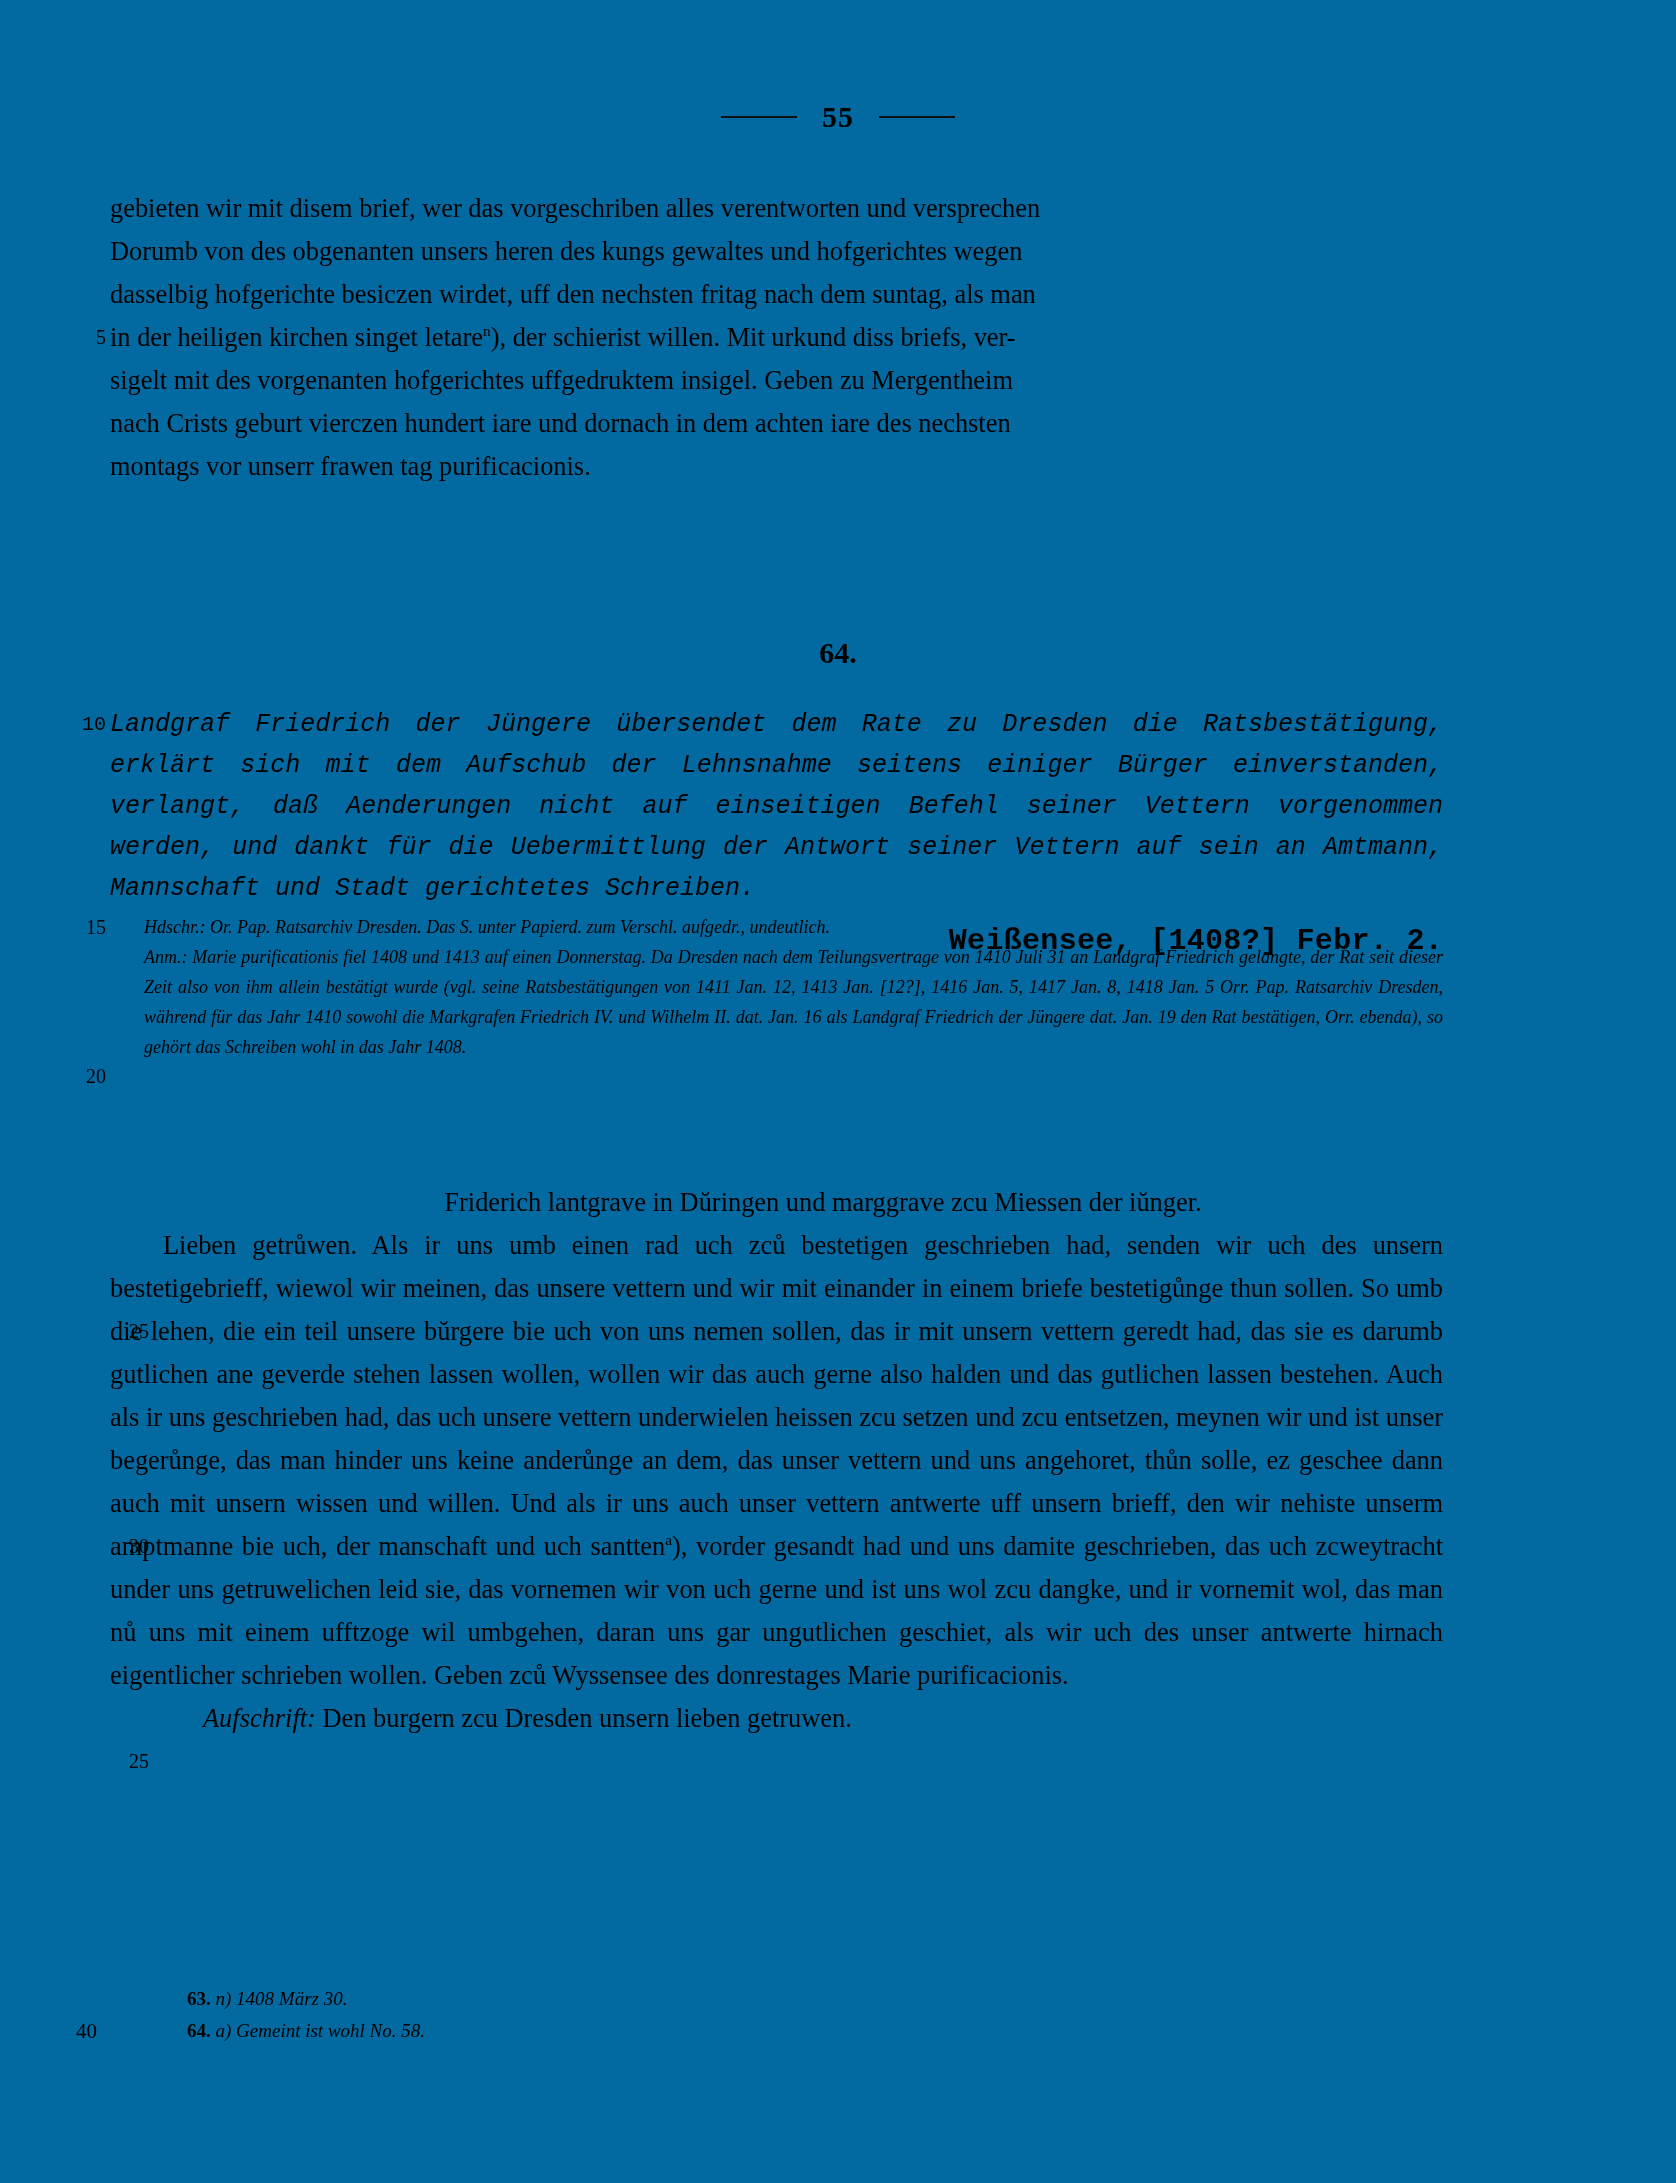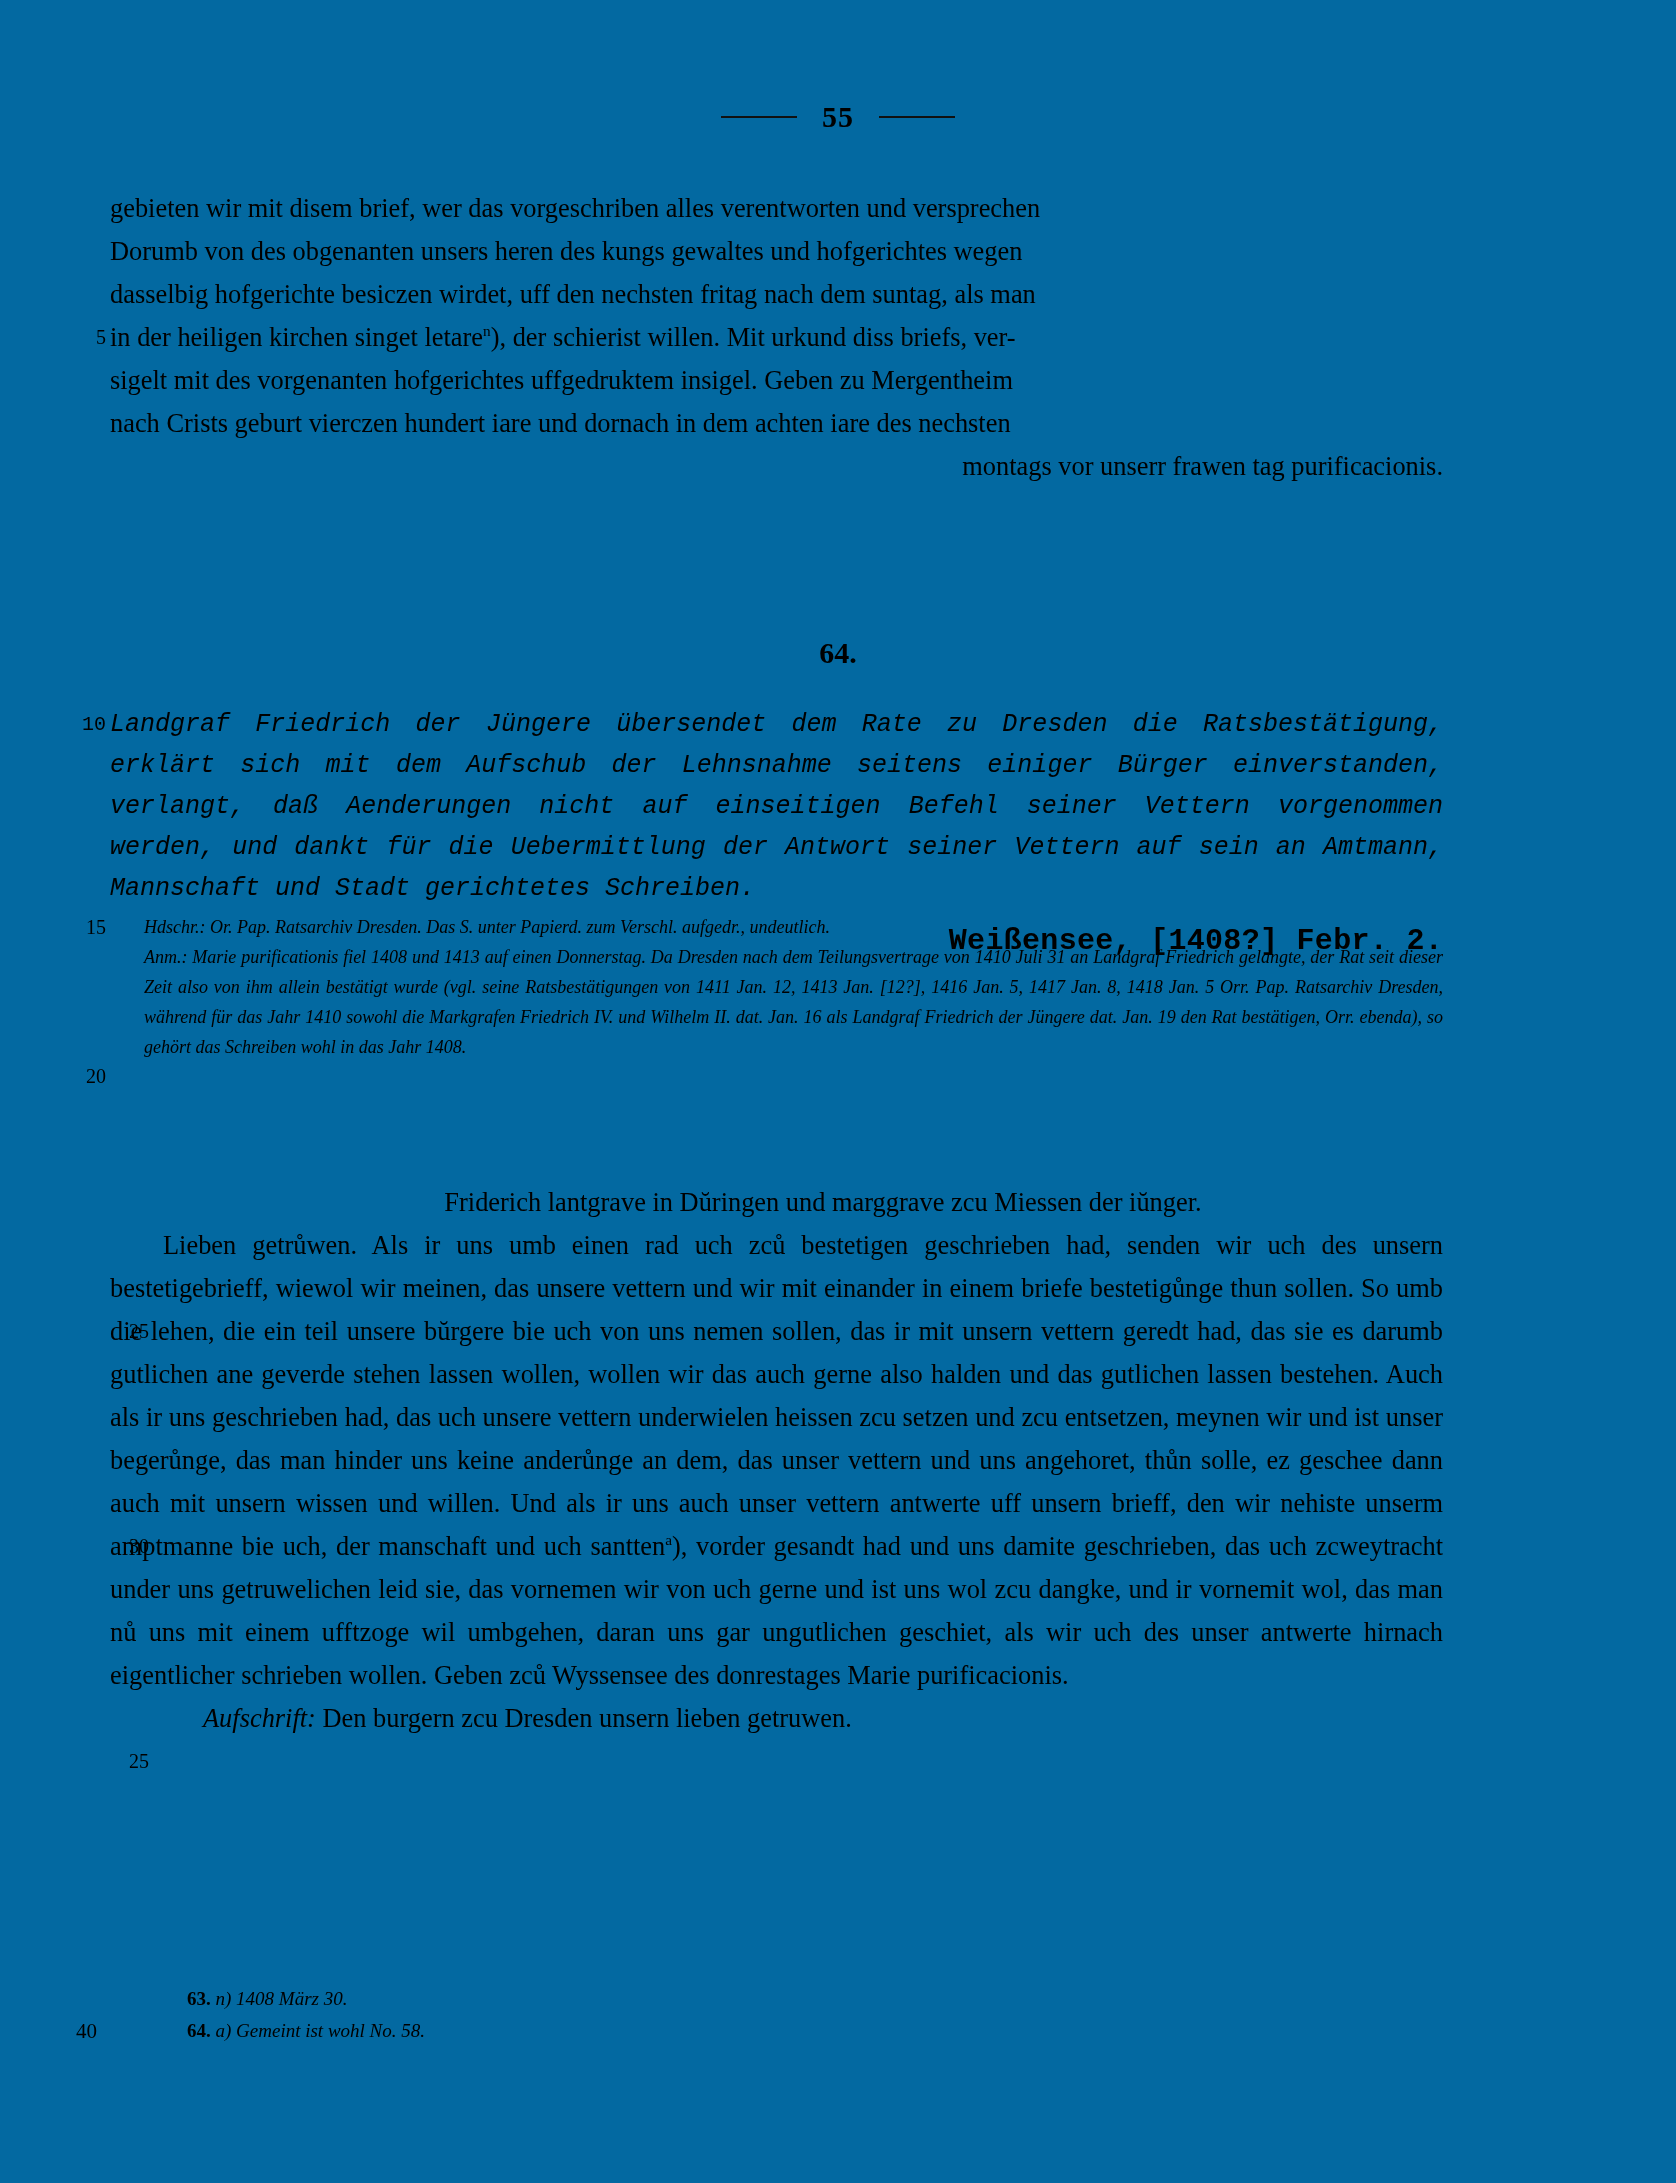--- a/index.html
+++ b/index.html
@@ -164,21 +164,21 @@
     <p style="position:relative;">
       <span class="lineno">5</span>
       <span>in der heiligen kirchen singet letare</span><sup>n</sup><span>), der schierist willen. Mit urkund diss briefs, ver-</span>
     </p>
     <p>
       <span>sigelt mit des vorgenanten hofgerichtes uffgedruktem insigel.  Geben zu Mergentheim</span>
     </p>
     <p>
       <span>nach Crists geburt vierczen hundert iare und dornach in dem achten iare des nechsten</span>
     </p>
-    <p style="text-align:right;">
+    <p style="text-align:left;">
       <span>montags vor unserr frawen tag purificacionis.</span>
     </p>
   </div>
 
   <div class="doc-number">64.</div>
 
   <div class="col regest" style="top: 704px;">
     <div style="position:relative;">
       <span class="lineno" style="font-style:normal;">10</span>
       <span>Landgraf Friedrich der Jüngere übersendet dem Rate zu Dresden die Ratsbestätigung, erklärt sich mit dem Aufschub der Lehnsnahme seitens einiger Bürger einverstanden, verlangt, daß Aenderungen nicht auf einseitigen Befehl seiner Vettern vorgenommen werden, und dankt für die Uebermittlung der Antwort seiner Vettern auf sein an Amtmann, Mannschaft und Stadt gerichtetes Schreiben.</span>

